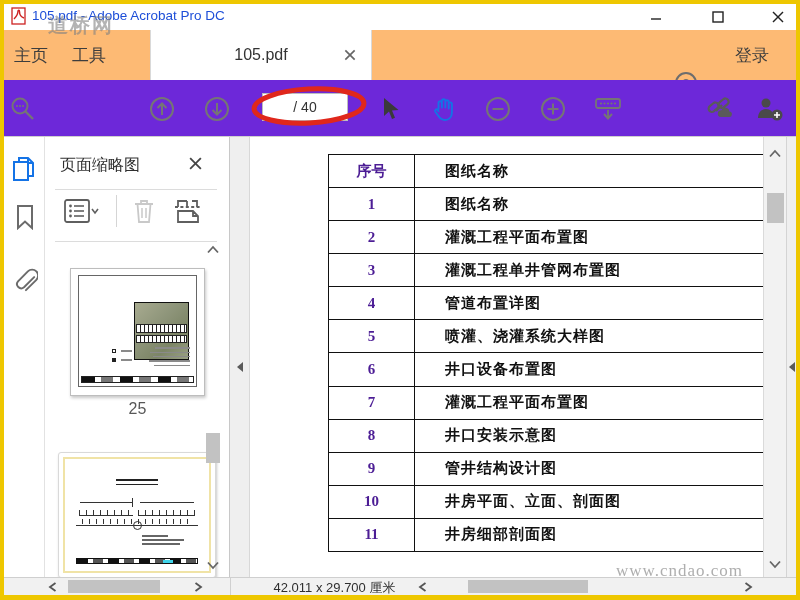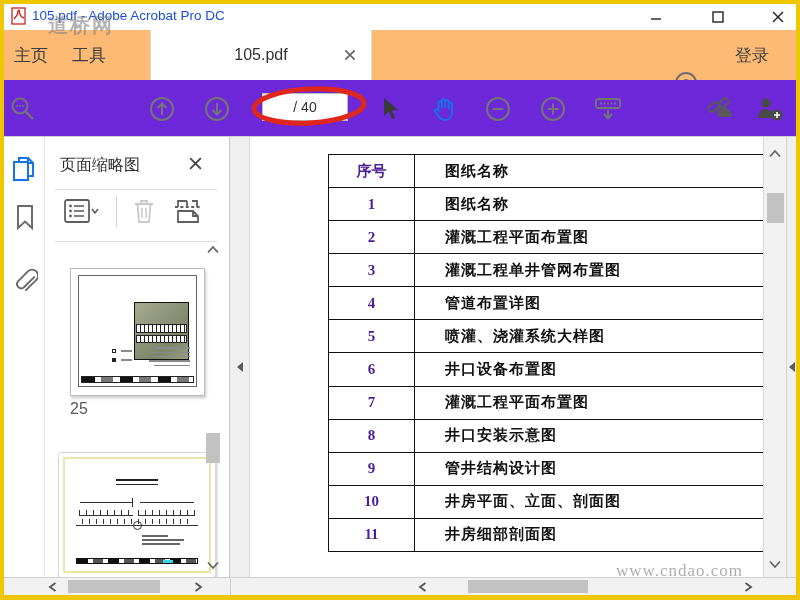--- a/index.html
+++ b/index.html
@@ -34,21 +34,21 @@
 
   
   .panel{position:absolute;left:41px;top:133px;width:185px;bottom:18px;background:#fff;border-right:1px solid #c8c8c8;overflow:hidden;}
   .panel-title{position:absolute;left:15px;top:18px;font-size:16px;color:#2f2f2f;}
   .panel-close{position:absolute;left:143px;top:19px;width:15px;height:15px;}
   .p-div{position:absolute;left:10px;right:12px;height:1px;background:#dcdcdc;}
   .p-tool{position:absolute;top:60px;display:flex;align-items:center;justify-content:center;}
   .vdiv{position:absolute;left:71px;top:58px;width:1px;height:32px;background:#d5d5d5;}
 
   .thumb-card{position:absolute;background:#fff;border:1px solid #bdbdbd;box-shadow:1px 2px 3px rgba(0,0,0,.22);}
-  .thumb-label{position:absolute;font-size:16px;color:#585858;}
+  .thumb-label{position:absolute;font-size:16px;color:#585858;text-align:center;}
   .pg{position:absolute;inset:6px 7px 8px 7px;border:1px solid #666;}
   .photo{position:absolute;left:47%;top:24%;width:47%;height:52%;border:1.5px solid #111;background:linear-gradient(135deg,#a8ab90 0%,#8e957a 40%,#7c8566 70%,#9aa183 100%);}
   .photo .strip{position:absolute;left:2%;right:2%;height:15%;border:1px solid #222;background:repeating-linear-gradient(90deg,#fff 0 3px,#222 3px 4px);}
   .tl{position:absolute;background:#8a8a8a;height:1.5px;}
   .legend-sq{position:absolute;width:4px;height:4px;border:1px solid #222;}
   .tblock{position:absolute;left:2%;right:2%;bottom:3px;height:7px;border:1px solid #222;background:repeating-linear-gradient(90deg,#111 0 13px,#fff 13px 19px,#777 19px 31px,#fff 31px 38px);}
 
   .sel-inner{position:absolute;inset:4px;border:2px solid #f0e3a6;}
   .pg2{position:absolute;inset:10px 13px 9px 13px;background:#fff;}
   .dim{position:absolute;height:1px;background:#333;}
@@ -407,20 +407,21 @@
             <path d="M7.5 2 L2 6 L7.5 10" fill="none" stroke="#555" stroke-width="1.8"></path>
           </svg>
     </div>
     <div class="sb-thumb" style="left:64px;top:2px;width:92px;height:13px"></div>
     <div style="position:absolute;left:190px;top:3px">
       <svg class="chev" width="9" height="12" viewBox="0 0 9 12">
             <path d="M1.5 2 L7 6 L1.5 10" fill="none" stroke="#555" stroke-width="1.8"></path>
           </svg>
     </div>
     <div style="position:absolute;left:226px;top:0;width:1px;height:18px;background:#d0d0d0"></div>
+    <div class="status-size">42.011 x 29.700 厘米</div>
     <div style="position:absolute;left:414px;top:3px">
       <svg class="chev" width="9" height="12" viewBox="0 0 9 12">
             <path d="M7.5 2 L2 6 L7.5 10" fill="none" stroke="#555" stroke-width="1.8"></path>
           </svg>
     </div>
     <div class="sb-thumb" style="left:464px;top:2px;width:120px;height:13px"></div>
     <div style="position:absolute;left:740px;top:3px">
       <svg class="chev" width="9" height="12" viewBox="0 0 9 12">
             <path d="M1.5 2 L7 6 L1.5 10" fill="none" stroke="#555" stroke-width="1.8"></path>
           </svg>

